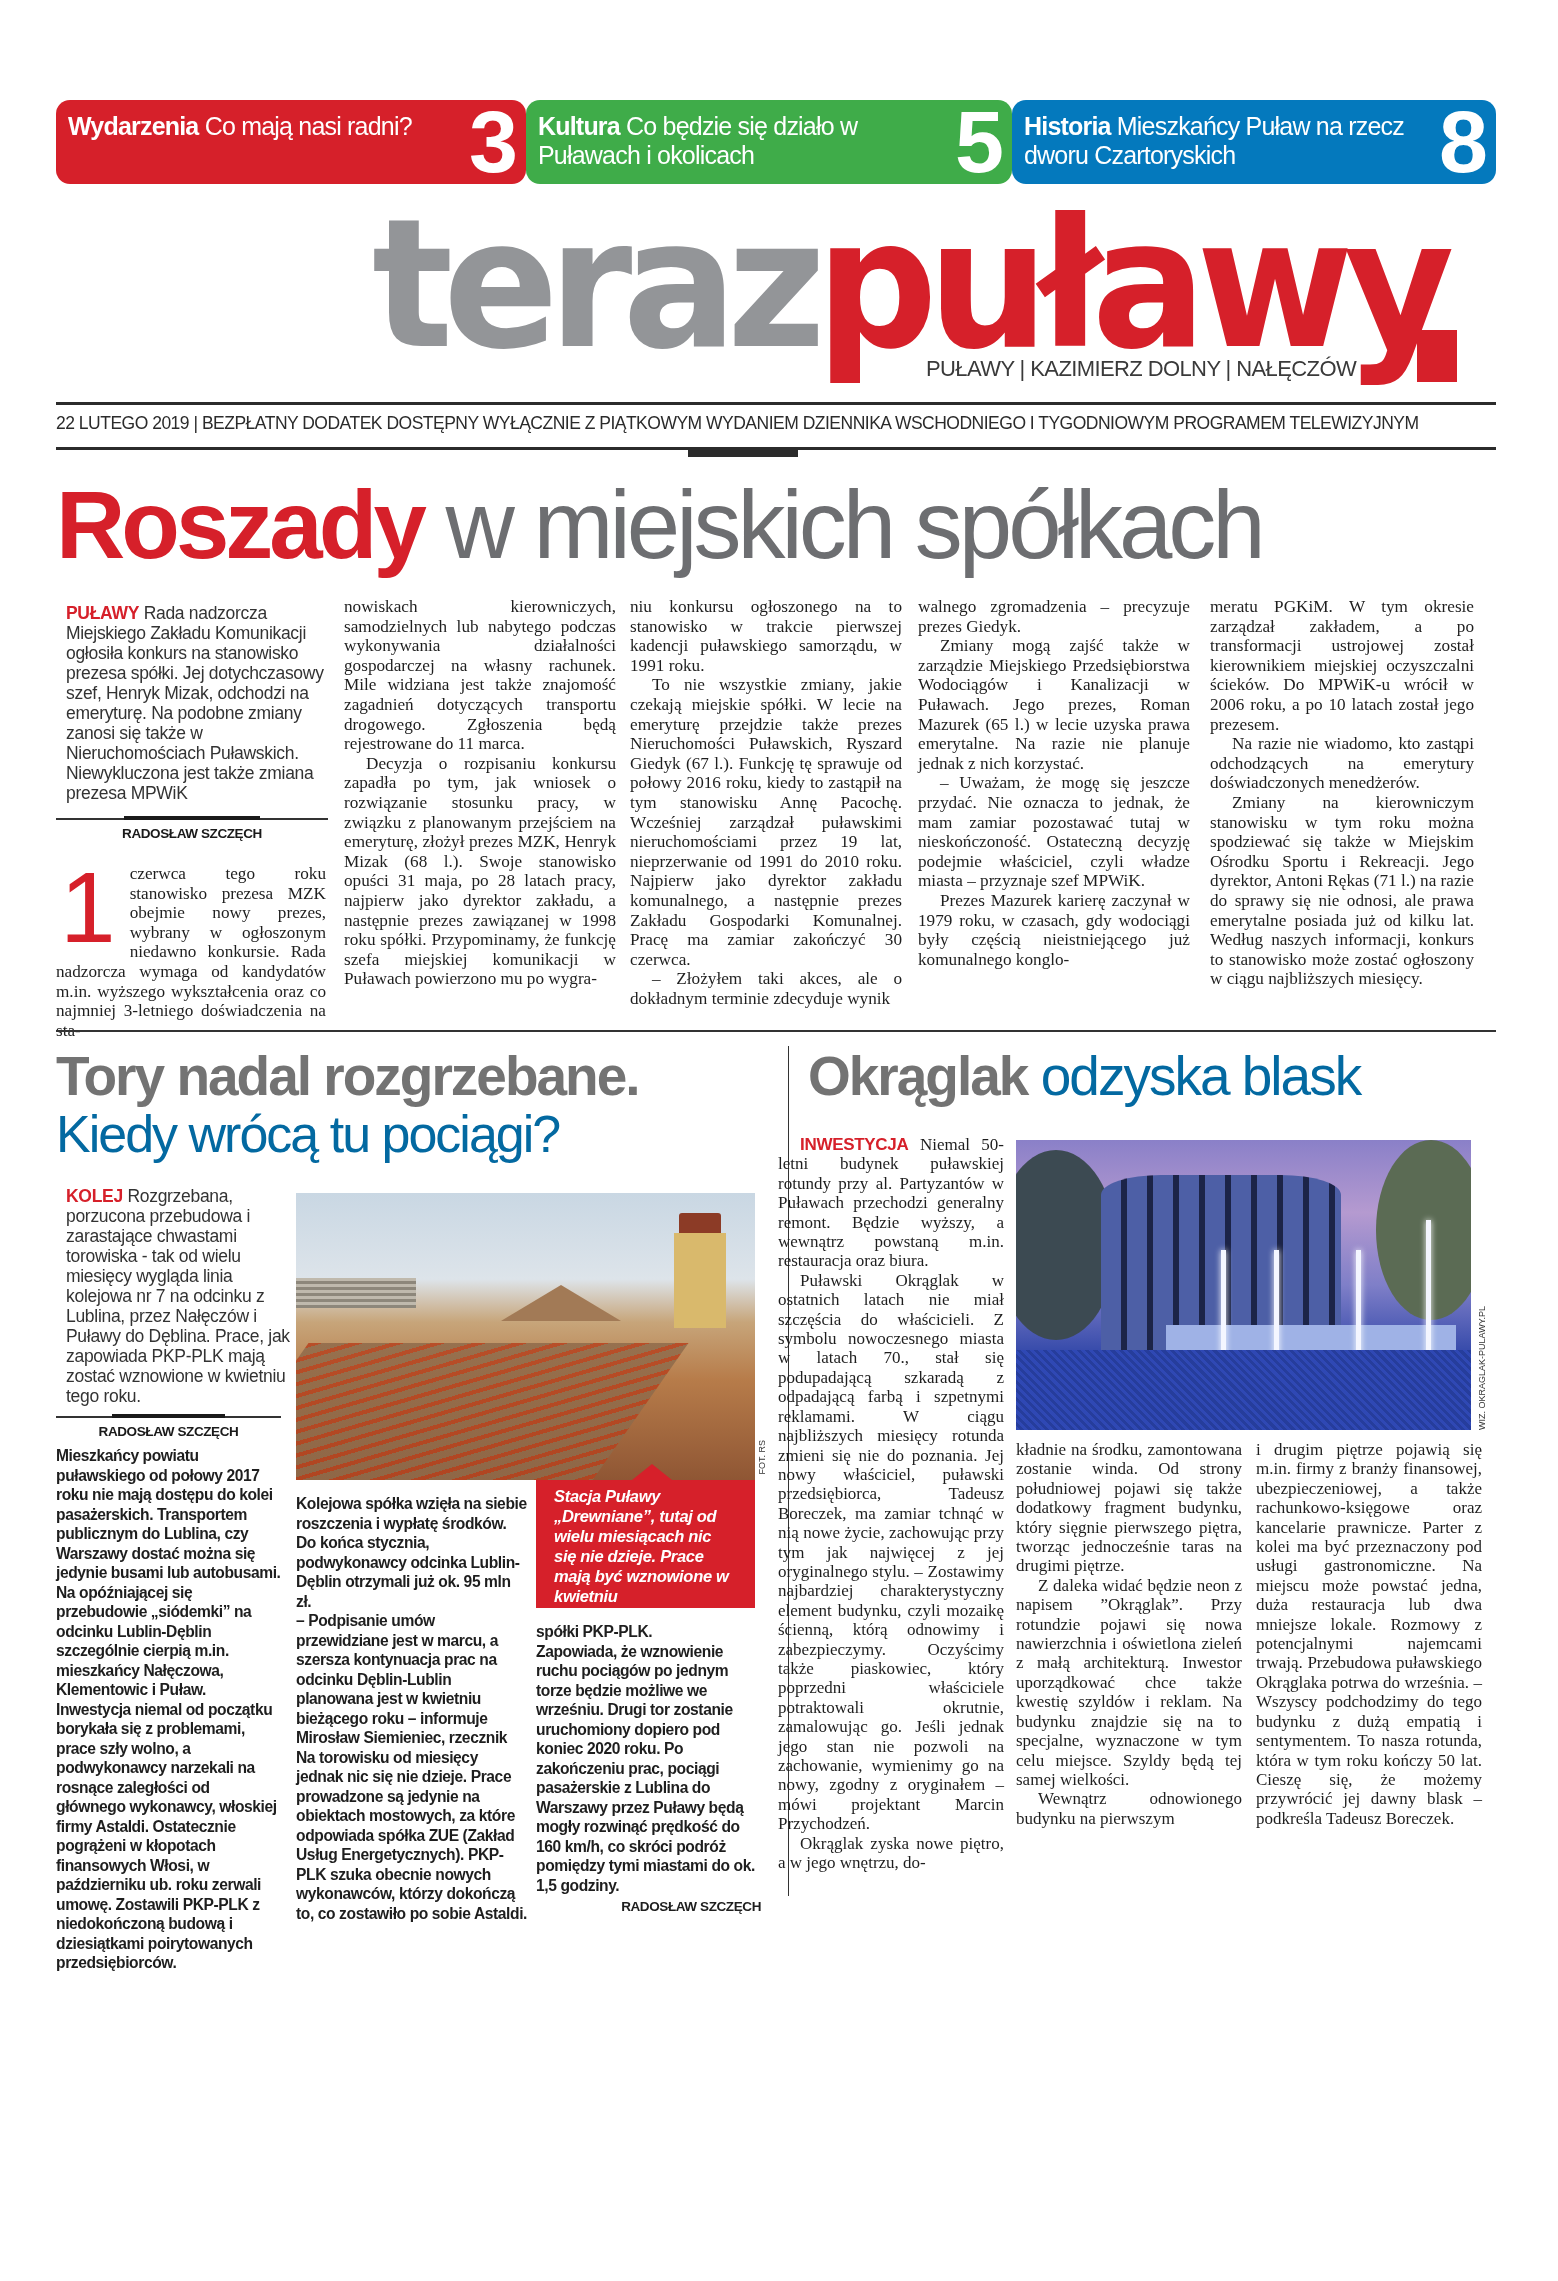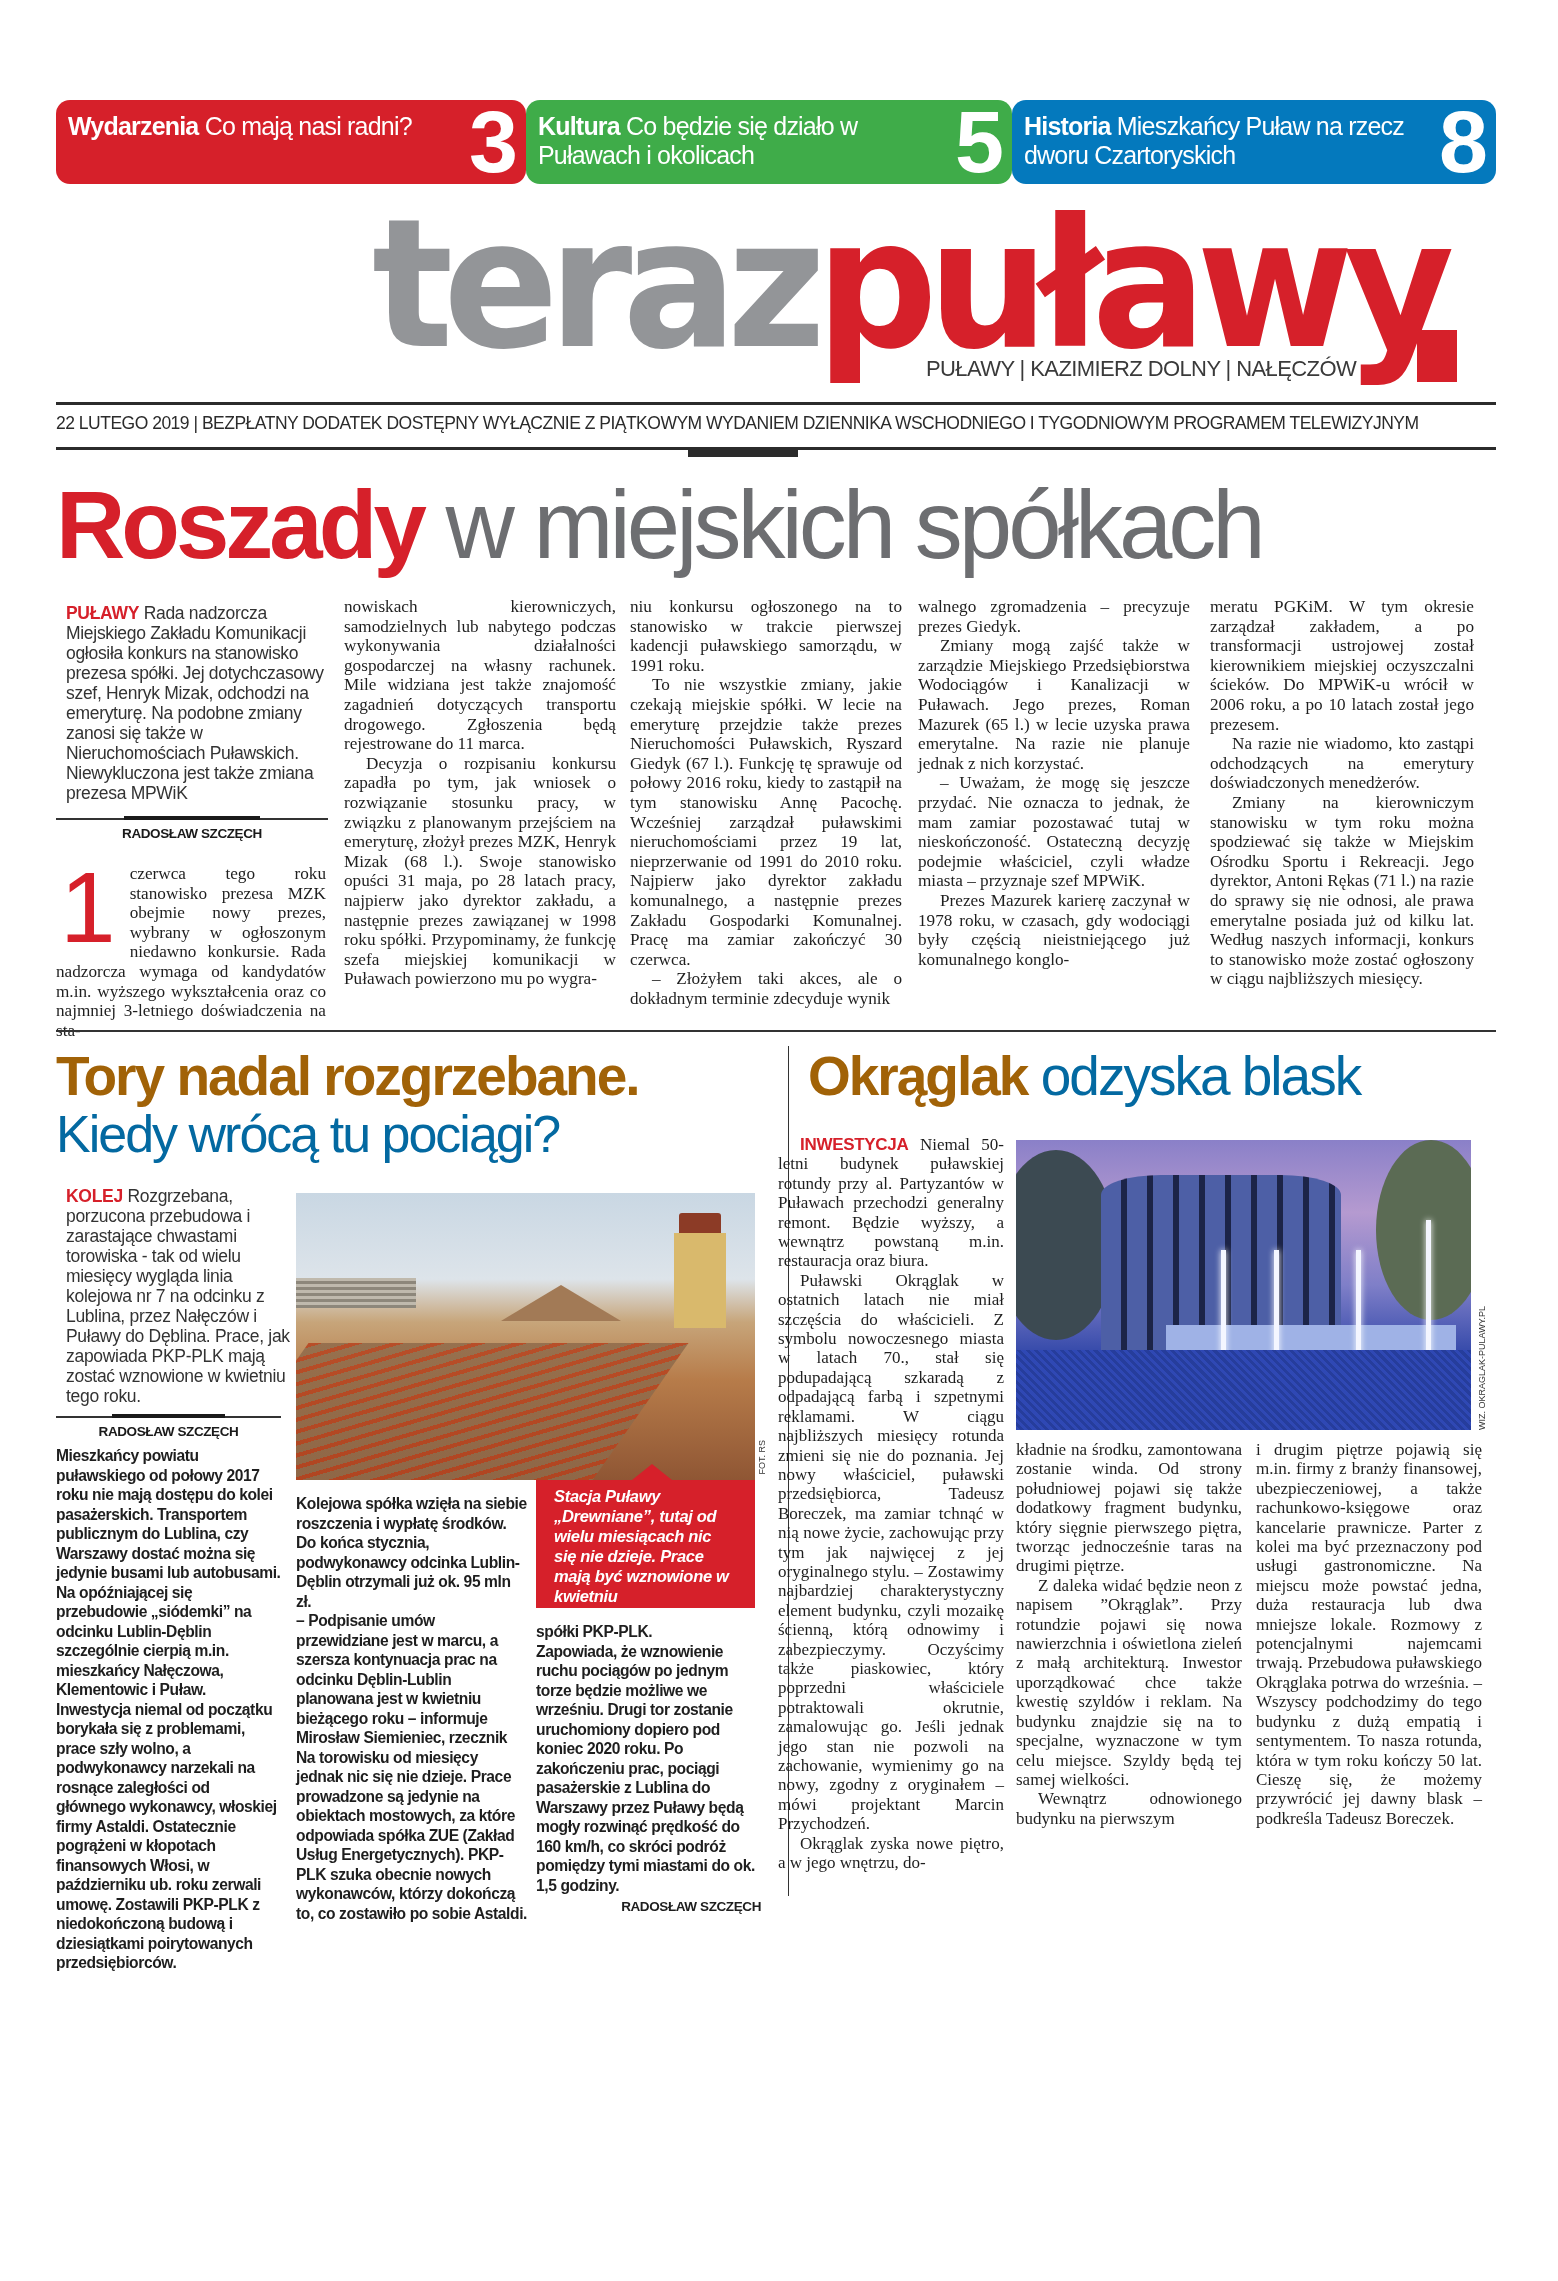--- a/index.html
+++ b/index.html
@@ -54,21 +54,21 @@
   .byline { text-align: center; font-family: "Liberation Sans", sans-serif; font-weight: bold; font-size: 13.5px;
             letter-spacing: -0.4px; margin-top: 6px; color: #1a1a1a; }
   .dropcap { float: left; font-family: "Liberation Sans", sans-serif; font-size: 100px; line-height: 78px;
              color: #d6202a; margin: 4px 14px 0 4px; font-weight: normal; }
 
   .section-rule { position: absolute; left: 56px; top: 1030px; width: 1440px; height: 2px; background: #333; }
   .vdivider { position: absolute; left: 788px; top: 1046px; width: 1px; height: 850px; background: #333; }
 
   
   .h2 { position: absolute; font-family: "Liberation Sans", sans-serif; white-space: nowrap; letter-spacing: -2px; }
-  .h2-red { color: #a16207; font-weight: bold; }
+  .h2-red { color: #737373; font-weight: bold; }
   .h2-gray { color: #0369a1; }
   .sans-col { position: absolute; font-family: "Liberation Sans", sans-serif; font-weight: bold; font-size: 15.6px;
               line-height: 19.5px; color: #1e1e1e; letter-spacing: -0.4px; }
 
   .photo-rail { position: absolute; left: 296px; top: 1193px; width: 459px; height: 287px; overflow: hidden;
                 background: linear-gradient(180deg, #c9d7e3 0%, #dde4ea 30%, #c7a57a 45%, #b77c4a 65%, #8f5634 100%); }
   .photo-rail .tower { position: absolute; left: 378px; top: 40px; width: 52px; height: 95px; background: #d9b96c; }
   .photo-rail .tank { position: absolute; left: 383px; top: 20px; width: 42px; height: 26px; background: #8c3b26; border-radius: 3px; }
   .photo-rail .mound { position: absolute; left: 205px; top: 92px; width: 0; height: 0; border-left: 60px solid transparent;
                        border-right: 60px solid transparent; border-bottom: 36px solid #a27a56; }
@@ -155,21 +155,21 @@
 </div>
 <div class="col" style="left:630px; top:597px; width:272px;">
   <p>niu konkursu ogłoszonego na to stanowisko w trakcie pierwszej kadencji puławskiego samorządu, w 1991 roku.</p>
   <p class="ind">To nie wszystkie zmiany, jakie czekają miejskie spółki. W lecie na emeryturę przejdzie także prezes Nieruchomości Puławskich, Ryszard Giedyk (67 l.). Funkcję tę sprawuje od połowy 2016 roku, kiedy to zastąpił na tym stanowisku Annę Pacochę. Wcześniej zarządzał puławskimi nieruchomościami przez 19 lat, nieprzerwanie od 1991 do 2010 roku. Najpierw jako dyrektor zakładu komunalnego, a następnie prezes Zakładu Gospodarki Komunalnej. Pracę ma zamiar zakończyć 30 czerwca.</p>
   <p class="ind">– Złożyłem taki akces, ale o dokładnym terminie zdecyduje wynik</p>
 </div>
 <div class="col" style="left:918px; top:597px; width:272px;">
   <p>walnego zgromadzenia – precyzuje prezes Giedyk.</p>
   <p class="ind">Zmiany mogą zajść także w zarządzie Miejskiego Przedsiębiorstwa Wodociągów i Kanalizacji w Puławach. Jego prezes, Roman Mazurek (65 l.) w lecie uzyska prawa emerytalne. Na razie nie planuje jednak z nich korzystać.</p>
   <p class="ind">– Uważam, że mogę się jeszcze przydać. Nie oznacza to jednak, że mam zamiar pozostawać tutaj w nieskończoność. Ostateczną decyzję podejmie właściciel, czyli władze miasta – przyznaje szef MPWiK.</p>
-  <p class="ind">Prezes Mazurek karierę zaczynał w 1978 roku, w czasach, gdy wodociągi były częścią nieistniejącego już komunalnego konglo-</p>
+  <p class="ind">Prezes Mazurek karierę zaczynał w 1979 roku, w czasach, gdy wodociągi były częścią nieistniejącego już komunalnego konglo-</p>
 </div>
 <div class="col" style="left:1210px; top:597px; width:264px;">
   <p>meratu PGKiM. W tym okresie zarządzał zakładem, a po transformacji ustrojowej został kierownikiem miejskiej oczyszczalni ścieków. Do MPWiK-u wrócił w 2006 roku, a po 10 latach został jego prezesem.</p>
   <p class="ind">Na razie nie wiadomo, kto zastąpi odchodzących na emerytury doświadczonych menedżerów.</p>
   <p class="ind">Zmiany na kierowniczym stanowisku w tym roku można spodziewać się także w Miejskim Ośrodku Sportu i Rekreacji. Jego dyrektor, Antoni Rękas (71 l.) na razie do sprawy się nie odnosi, ale prawa emerytalne posiada już od kilku lat. Według naszych informacji, konkurs to stanowisko może zostać ogłoszony w ciągu najbliższych miesięcy.</p>
 </div>
 
 <div class="section-rule"></div>
 <div class="vdivider"></div>
 

